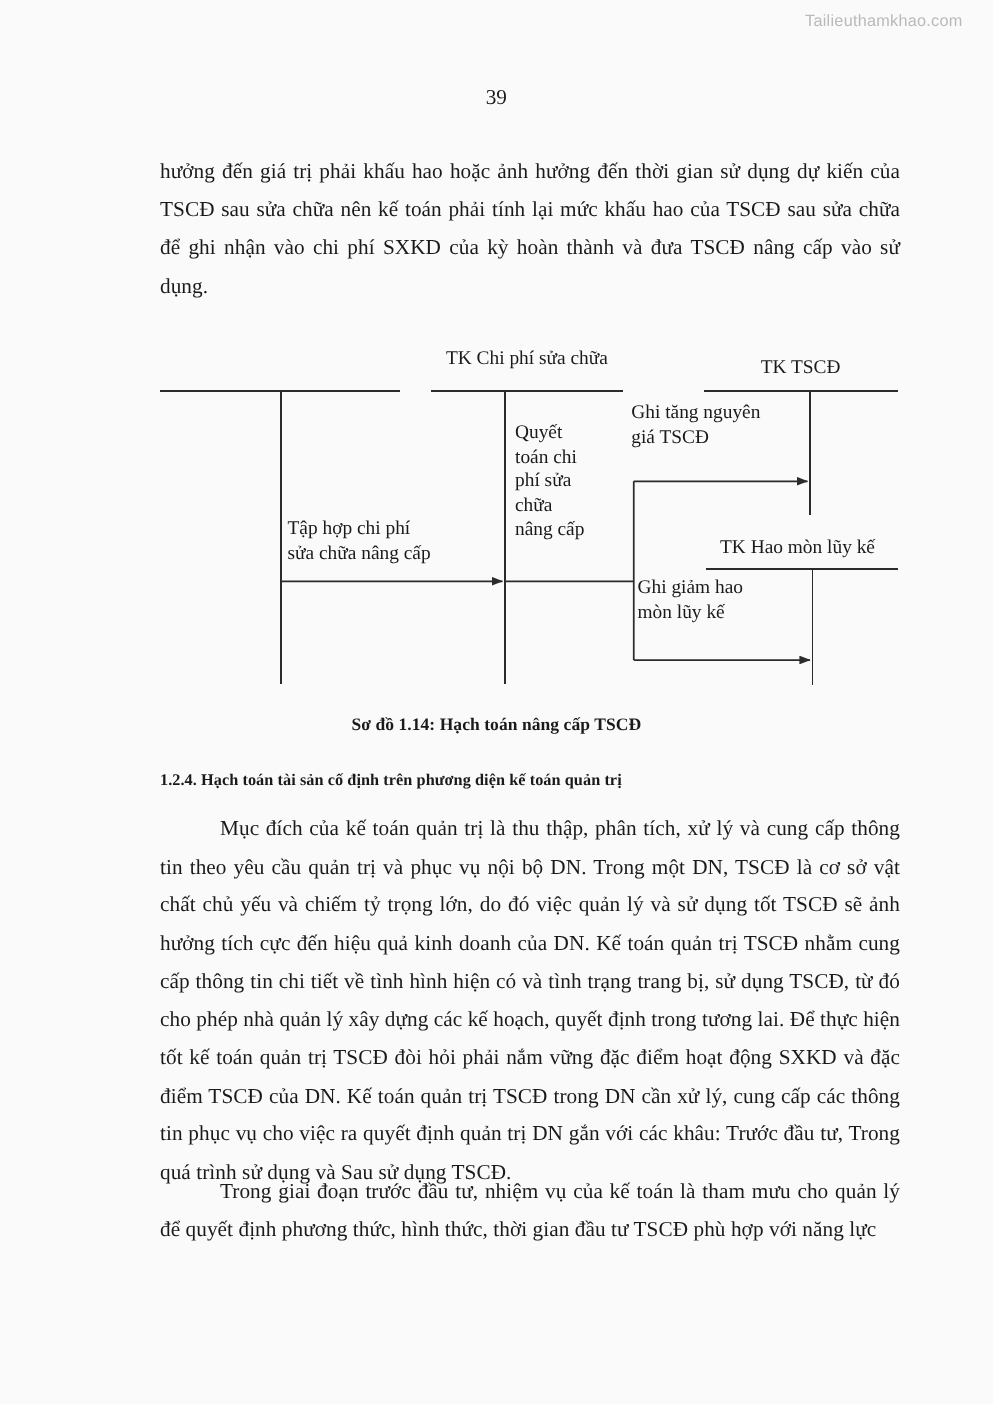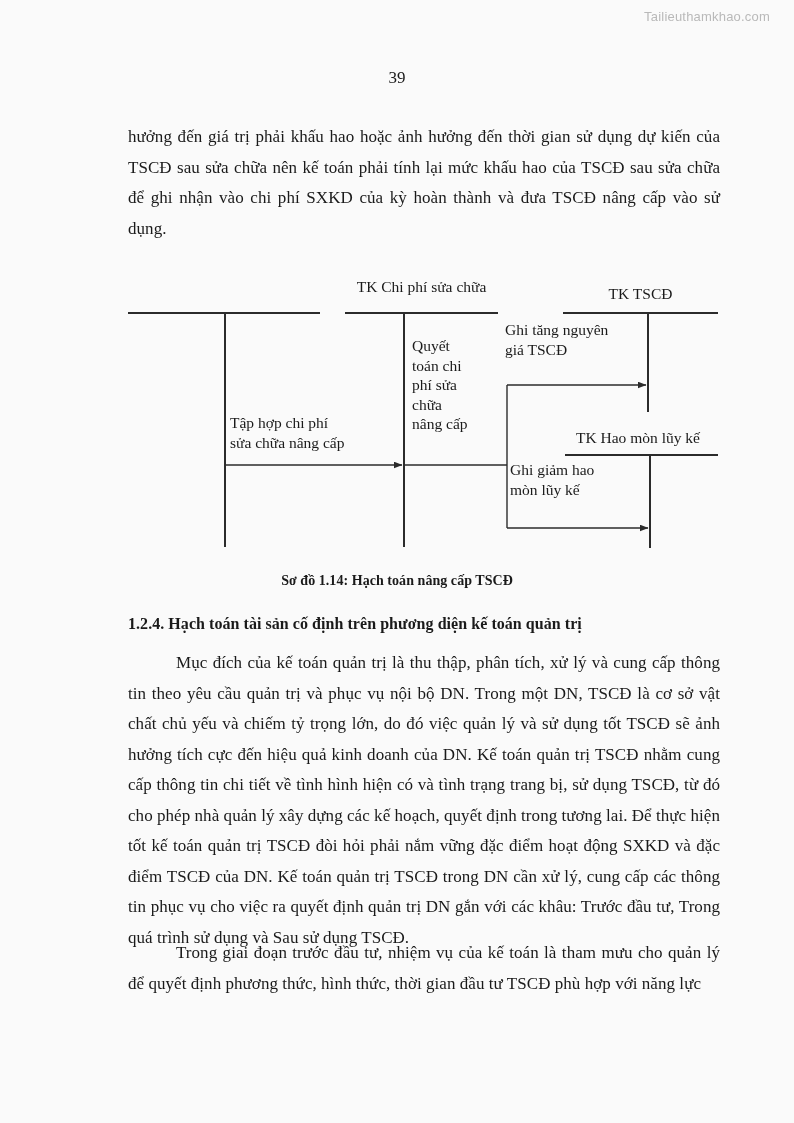--- a/index.html
+++ b/index.html
@@ -63,21 +63,21 @@
   #intro-paragraph { top: 122px; }
   #mgmt-paragraph  { top: 648px; }
   #invest-paragraph{ top: 938px; }
   .body-col.blk { position: absolute; }
 
   h3.section-heading {
     position: absolute;
     left: 128px;
     top: 612px;
     margin: 0;
-    font-size: 16px;
+    font-size: 13px;
     font-weight: bold;
     line-height: 24px;
     letter-spacing: 0.05px;
     white-space: nowrap;
   }
 
   .figure-caption {
     position: absolute;
     left: 0;
     top: 573px;

